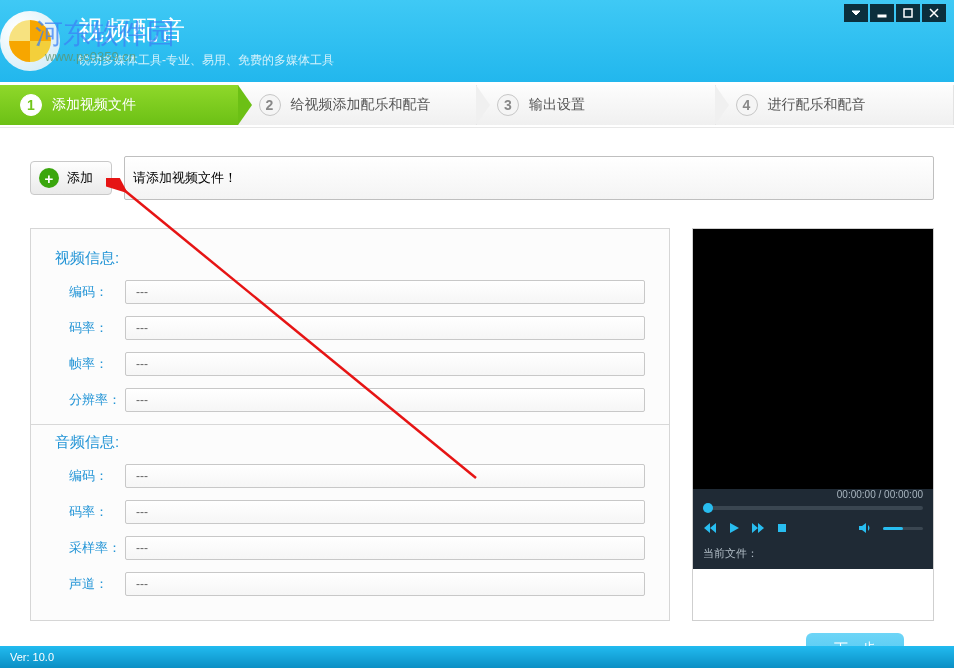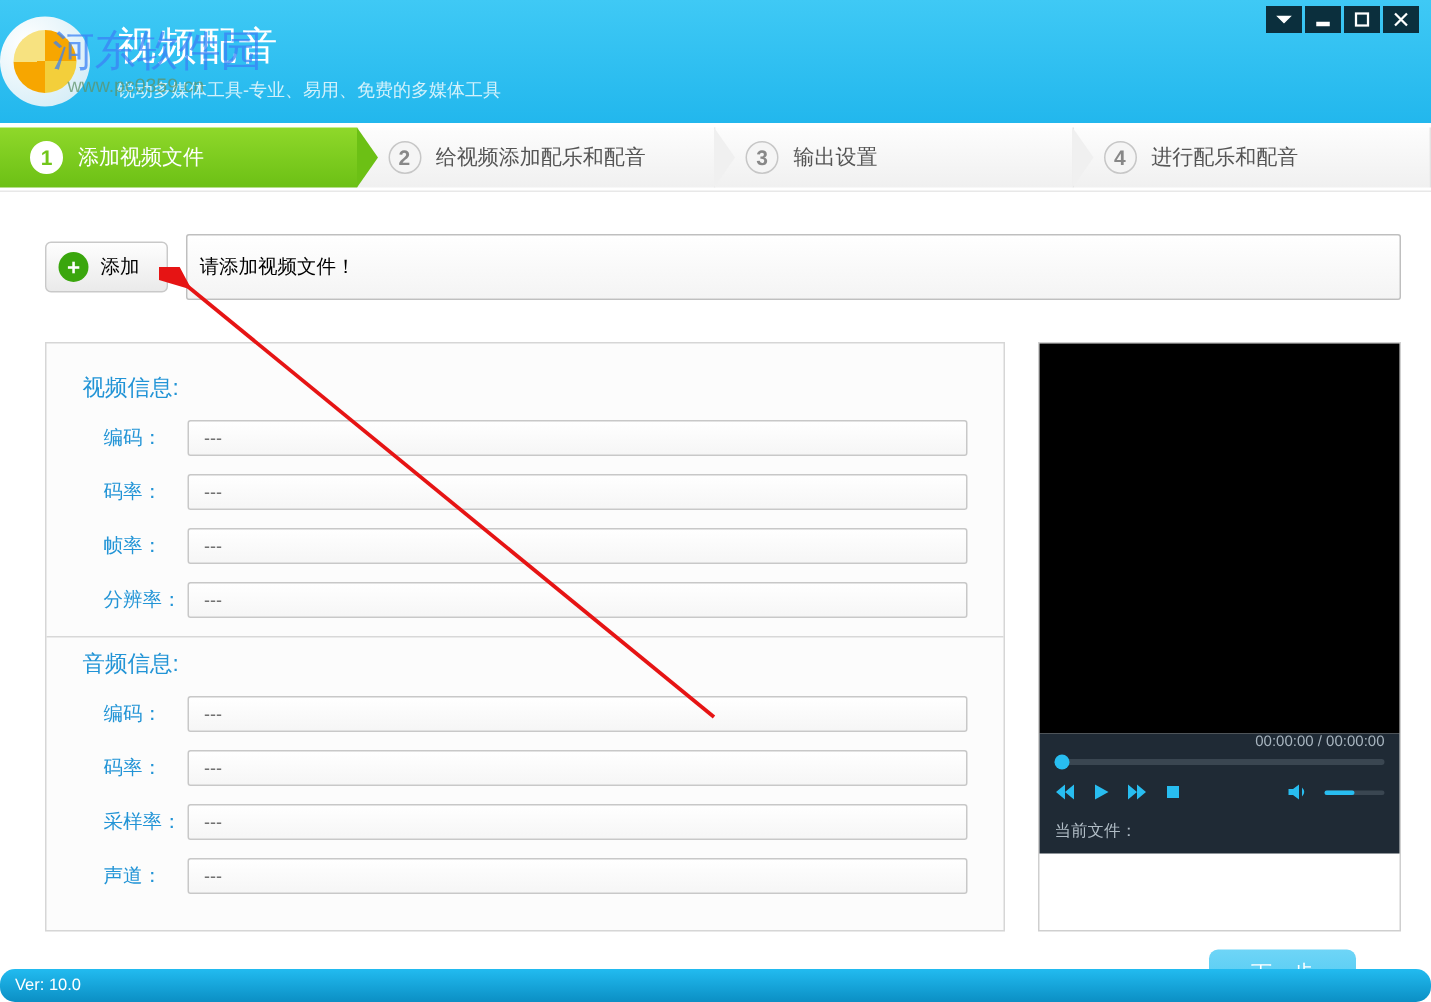--- a/index.html
+++ b/index.html
@@ -62,21 +62,21 @@
 .vol svg { width:16px; height:16px; fill:#28bdf0; }
 .vol-bar { width:40px; height:3px; background:#3a4651; border-radius:2px; position:relative; }
 .vol-bar::after { content:''; position:absolute; left:0; width:50%; height:100%; background:#28bdf0; border-radius:2px; }
 .current-file { color:#b0bcc5; font-size:11px; margin-top:10px; }
 
 
 .next-row { display:flex; justify-content:flex-end; padding:12px 30px 0 0; }
 .next-btn { padding:7px 28px; background:linear-gradient(#6ed5f7,#4cc7f1); color:#fff; border:none; border-radius:6px; font-size:14px; cursor:pointer; }
 
 
-.footer { position:absolute; bottom:0; left:0; right:0; height:22px; background:linear-gradient(#22bbf0,#0b8fc4); color:#fff; font-size:11px; padding-left:10px; display:flex; align-items:center;border-radius:10px; }
+.footer { position:absolute; bottom:0; left:0; right:0; height:22px; background:linear-gradient(#22bbf0,#0b8fc4); color:#fff; font-size:11px; padding-left:10px; display:flex; align-items:center; }
 
 
 .red-arrow { position:absolute; left:106px; top:178px; z-index:50; pointer-events:none; }
 </style>
 </head>
 <body>
 
 <div class="watermark">
   <div class="wm-text">河东软件园</div>
   <div class="wm-url">www.pc0359.cn</div>

